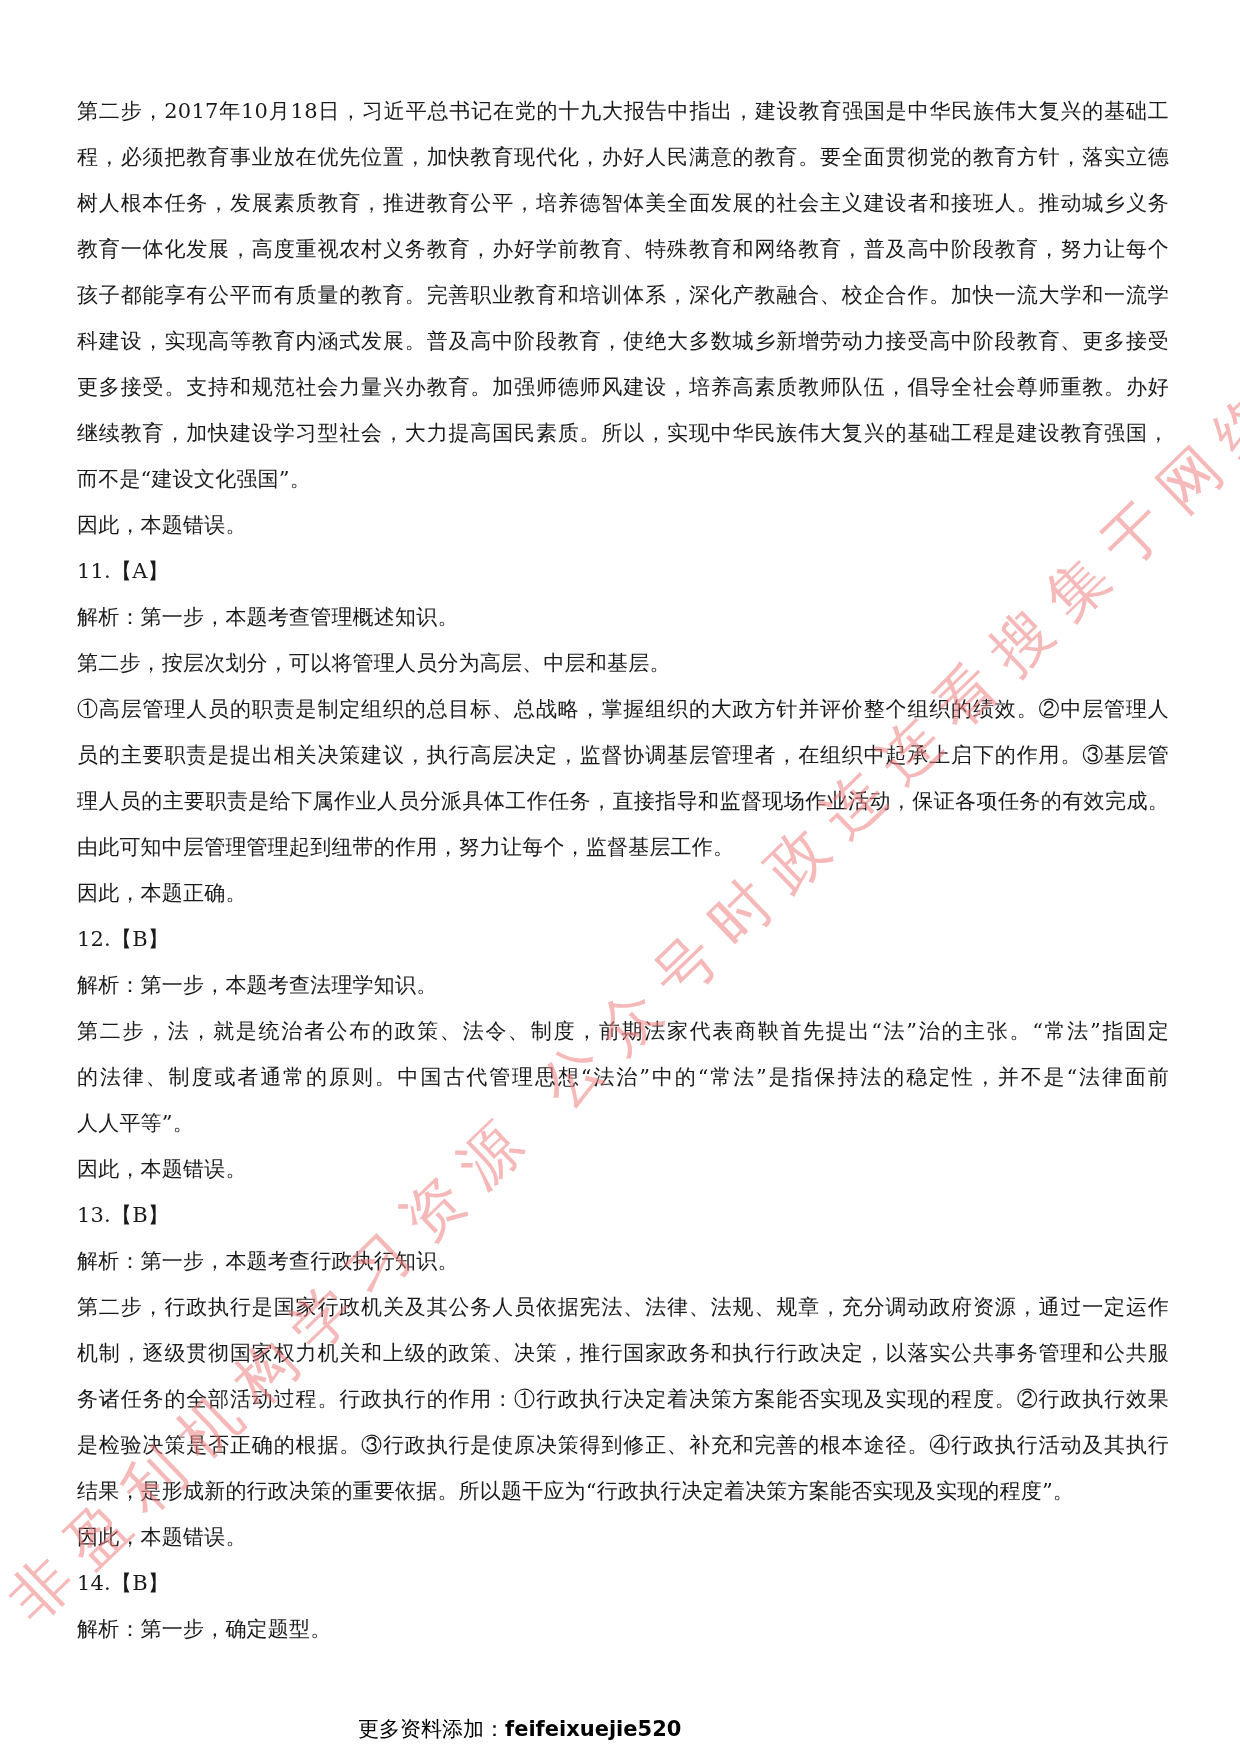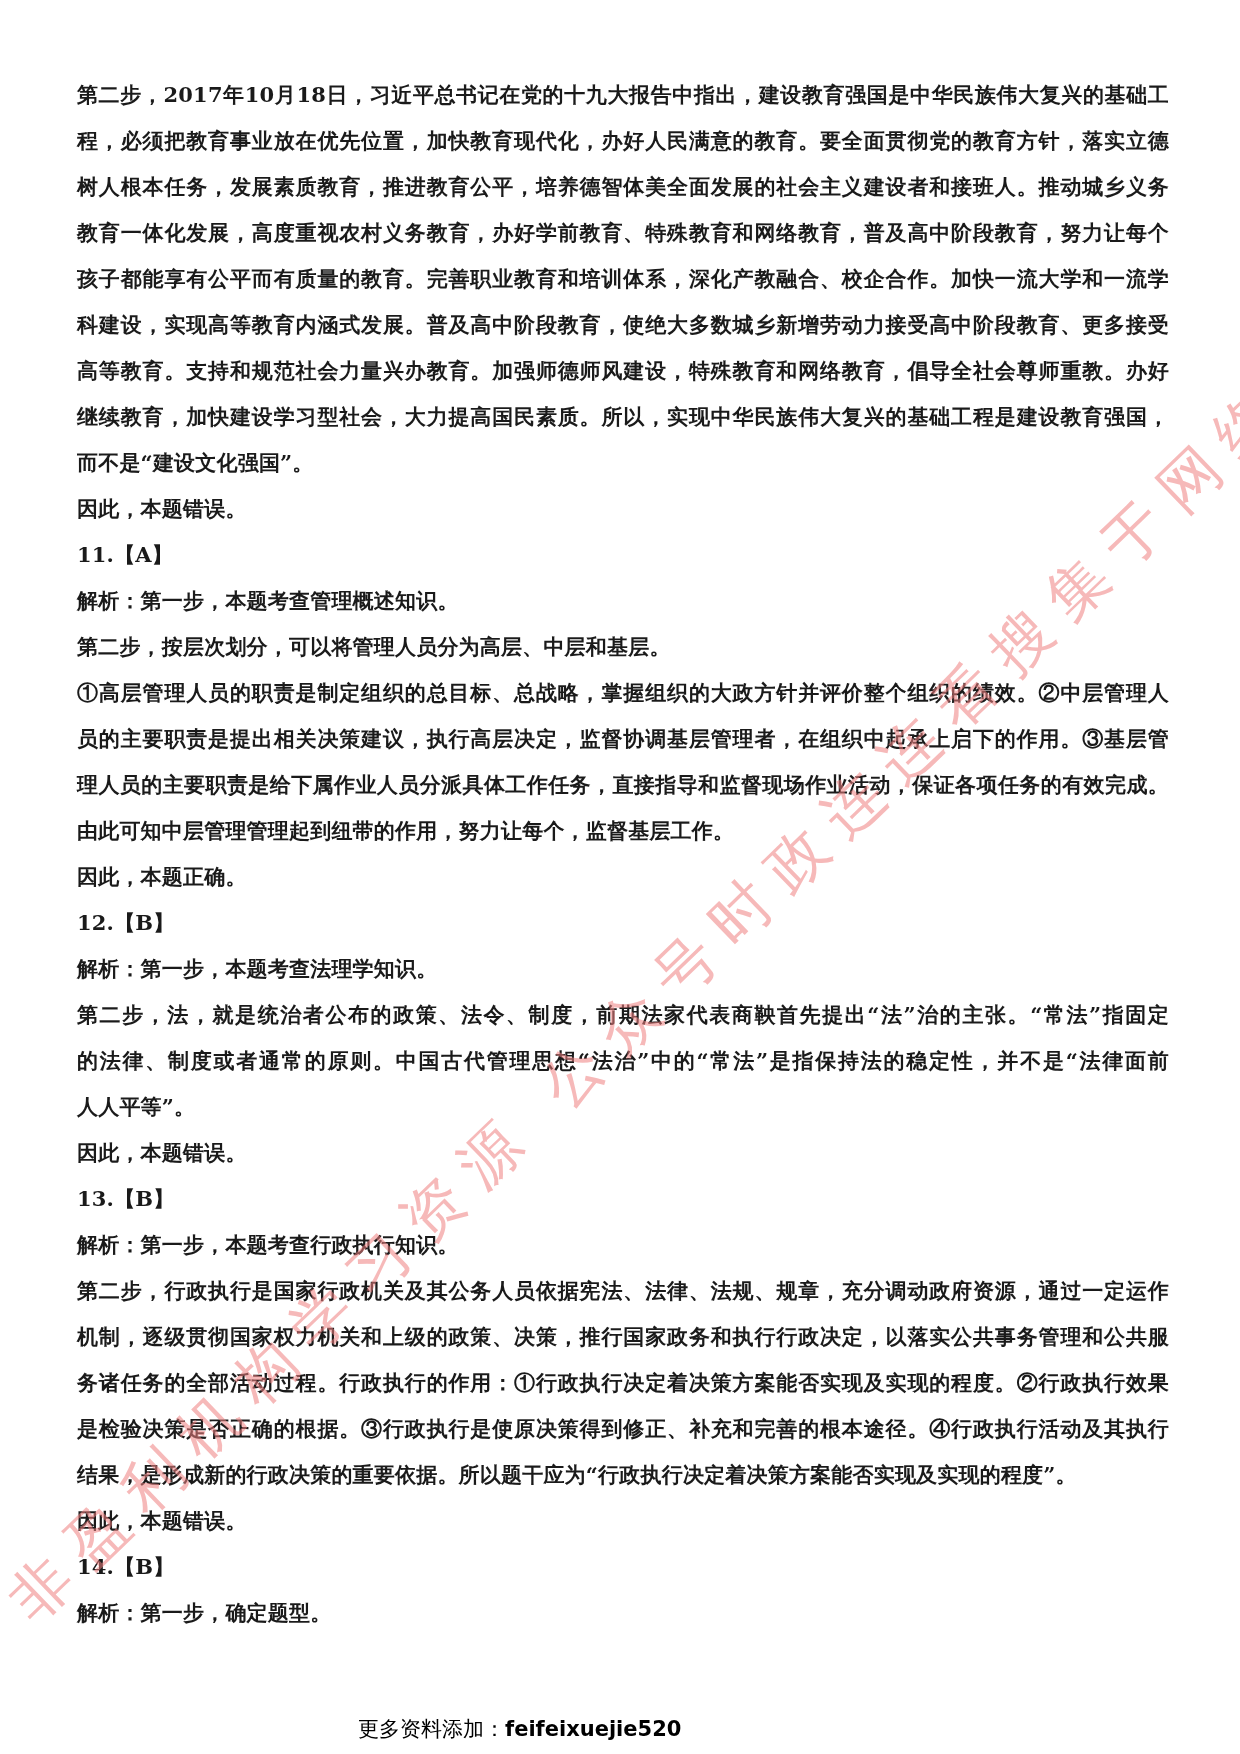--- a/index.html
+++ b/index.html
@@ -17,23 +17,22 @@
     }
     .page {
       position: absolute;
       left: 0; top: 0;
       width: 1240px;
       height: 1754px;
     }
     .content {
       position: absolute;
       left: 77px;
-      top: 72px;
+      top: 88px;
       width: 1092px;
-      font-weight: bold;
     }
     .line {
       font-size: 21px;
       line-height: 46px;
       height: 46px;
       white-space: nowrap;
       letter-spacing: 0.2px;
       text-align: justify;
       text-align-last: justify;
     }
@@ -83,21 +82,21 @@
 
 <div class="page">
 
   <div class="content">
     <div class="line">第二步，2017年10月18日，习近平总书记在党的十九大报告中指出，建设教育强国是中华民族伟大复兴的基础工</div>
     <div class="line">程，必须把教育事业放在优先位置，加快教育现代化，办好人民满意的教育。要全面贯彻党的教育方针，落实立德</div>
     <div class="line">树人根本任务，发展素质教育，推进教育公平，培养德智体美全面发展的社会主义建设者和接班人。推动城乡义务</div>
     <div class="line">教育一体化发展，高度重视农村义务教育，办好学前教育、特殊教育和网络教育，普及高中阶段教育，努力让每个</div>
     <div class="line">孩子都能享有公平而有质量的教育。完善职业教育和培训体系，深化产教融合、校企合作。加快一流大学和一流学</div>
     <div class="line">科建设，实现高等教育内涵式发展。普及高中阶段教育，使绝大多数城乡新增劳动力接受高中阶段教育、更多接受</div>
-    <div class="line">高等教育。支持和规范社会力量兴办教育。加强师德师风建设，特殊教育和网络教育，倡导全社会尊师重教。办好</div>
+    <div class="line">更多接受。支持和规范社会力量兴办教育。加强师德师风建设，培养高素质教师队伍，倡导全社会尊师重教。办好</div>
     <div class="line">继续教育，加快建设学习型社会，大力提高国民素质。所以，实现中华民族伟大复兴的基础工程是建设教育强国，</div>
     <div class="line short">而不是“建设文化强国”。</div>
     <div class="line short">因此，本题错误。</div>
     <div class="line short qnum">11.【A】</div>
     <div class="line short">解析：第一步，本题考查管理概述知识。</div>
     <div class="line short">第二步，按层次划分，可以将管理人员分为高层、中层和基层。</div>
     <div class="line">①高层管理人员的职责是制定组织的总目标、总战略，掌握组织的大政方针并评价整个组织的绩效。②中层管理人</div>
     <div class="line">员的主要职责是提出相关决策建议，执行高层决定，监督协调基层管理者，在组织中起承上启下的作用。③基层管</div>
     <div class="line">理人员的主要职责是给下属作业人员分派具体工作任务，直接指导和监督现场作业活动，保证各项任务的有效完成。</div>
     <div class="line short">由此可知中层管理管理起到纽带的作用，努力让每个，监督基层工作。</div>

